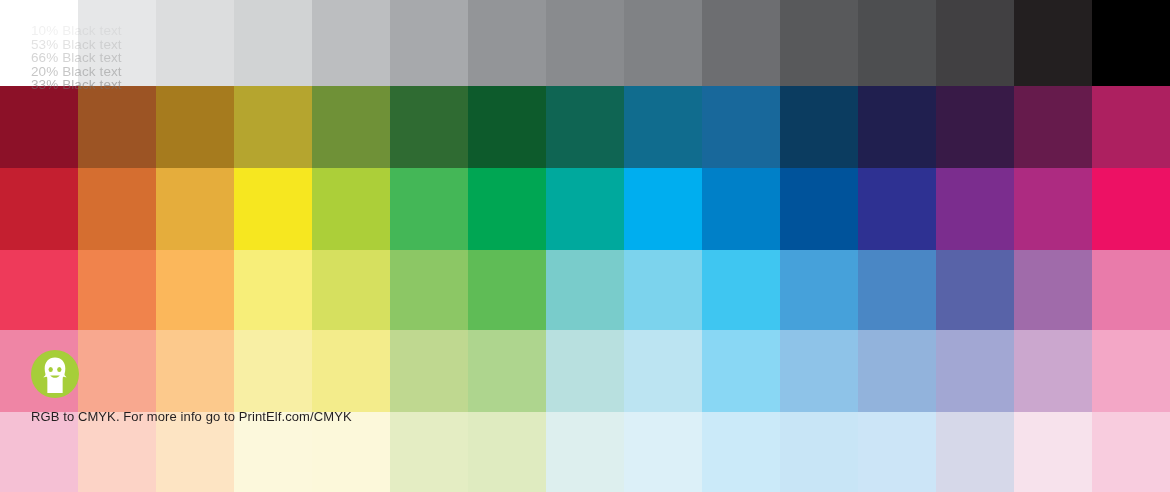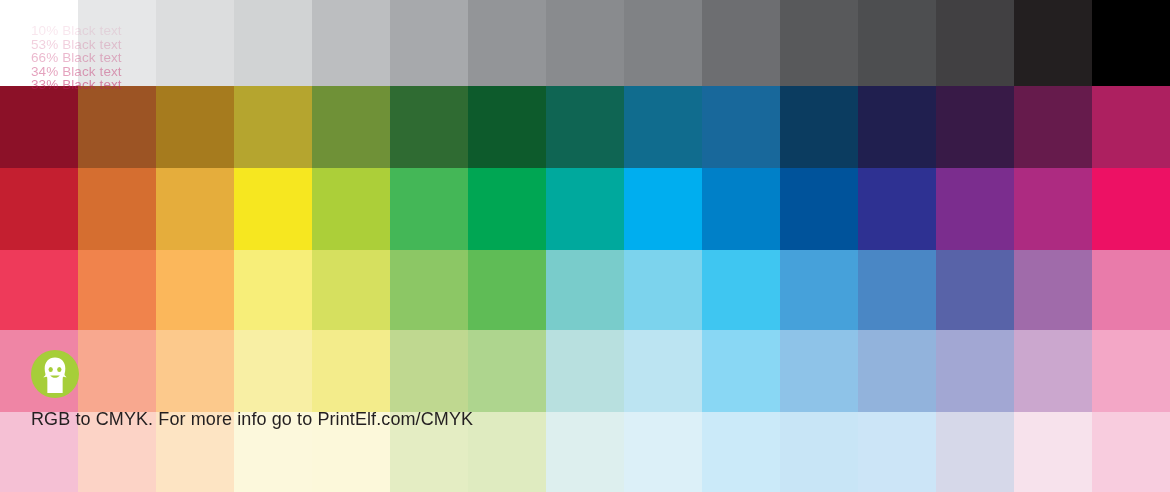--- a/index.html
+++ b/index.html
@@ -39,38 +39,38 @@
     left: 31px;
     top: 24px;
     z-index: 5;
     pointer-events: none;
     line-height: 13.6px;
   }
   .black-text-line {
     font-family: "Liberation Sans", sans-serif;
     font-size: 13.5px;
     font-weight: 400;
-    color: #be185d;
+    color: #737373;
     white-space: nowrap;
     letter-spacing: 0.1px;
   }
   .bt-10 { opacity: 0.10; }
   .bt-20 { opacity: 0.20; }
   .bt-30 { opacity: 0.30; }
   .bt-40 { opacity: 0.40; }
   .bt-50 { opacity: 0.50; }
 
   
   #footer-note {
     position: absolute;
     left: 31px;
     top: 409px;
     z-index: 6;
     font-family: "Liberation Sans", sans-serif;
-    font-size: 18px;
+    font-size: 13px;
     color: #231f20;
     white-space: nowrap;
     letter-spacing: 0.1px;
   }
   #brand-logo {
     position: absolute;
     left: 31px;
     top: 350px;
     width: 48px;
     height: 48px;
@@ -183,21 +183,21 @@
       <div class="swatch-cell" style="background: rgb(204, 229, 247);"></div>
       <div class="swatch-cell" style="background: rgb(214, 216, 233);"></div>
       <div class="swatch-cell" style="background: rgb(247, 226, 236);"></div>
       <div class="swatch-cell" style="background: rgb(248, 204, 222);"></div>
     </div>
 
   <div id="black-text-block">
     <div class="black-text-line bt-10">10% Black text</div>
     <div class="black-text-line bt-20">53% Black text</div>
     <div class="black-text-line bt-30">66% Black text</div>
-    <div class="black-text-line bt-40">34% Black text</div>
+    <div class="black-text-line bt-40">20% Black text</div>
     <div class="black-text-line bt-50">33% Black text</div>
   </div>
 
   <div id="brand-logo">
     <svg viewBox="0 0 48 48" xmlns="http://www.w3.org/2000/svg" aria-hidden="true">
       <circle cx="24" cy="24" r="24" fill="#A6CE39"></circle>
       <path d="M24 7.5c-6.2 0-10.3 4.6-10.3 10.9 0 2.0 .25 3.6 .6 4.9
                .35 1.3 .2 2.1 -.55 2.7 -.9 .75 -1.35 1.2 -1.35 1.2
                s1.5 .35 2.7 -.35c.5 -.3 .95 -.15 1.05 .5
                .15 1.0 .2 2.3 .2 3.9V43h15.3V31.25c0 -1.6 .05 -2.9 .2 -3.9

